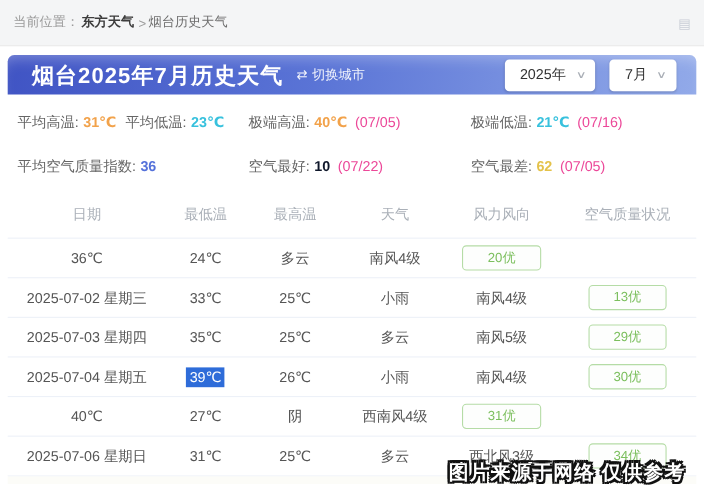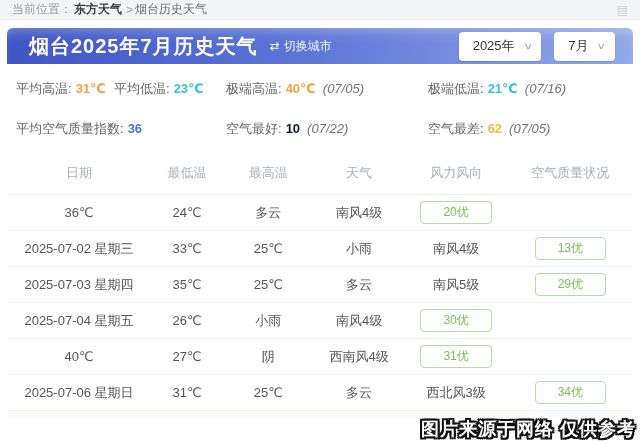--- a/index.html
+++ b/index.html
@@ -6,21 +6,21 @@
   html, body { width: 640px; height: 444px; overflow: hidden; }
   body {
     font-family: "Liberation Sans", "DejaVu Sans", sans-serif;
     background: #ffffff;
     position: relative;
     color: #555;
   }
 
   
   .breadcrumb-bar {
-    height: 20px;
+    height: 42px;
     background: #f4f5f6;
     border-bottom: 1px solid #ebebeb;
     display: flex;
     align-items: center;
     padding: 0 12px;
     font-size: 12px;
     color: #9a9a9a;
   }
   .crumb-site { color: #3d3d3d; font-weight: bold; margin: 0 2px; text-decoration: none; cursor: pointer; }
   .crumb-sep  { color: #9a9a9a; margin: 0 2px; }
@@ -79,21 +79,21 @@
     margin-bottom: 22px;
     align-items: center;
   }
   .stats-row-2 {
     display: grid;
     grid-template-columns: 210px 202px 1fr;
     align-items: center;
   }
   .stat { white-space: nowrap; }
   .stat-value { font-weight: bold; margin-left: 4px; }
-  .stat-date { color: #737373; margin-left: 7px; font-weight: normal; font-style: italic; }
+  .stat-date { color: #ec4899; margin-left: 7px; font-weight: normal; }
   .val-orange { color: #f2a24a; }
   .val-cyan   { color: #37c1dd; }
   .val-blue   { color: #5471da; }
   .val-green  { color: #0f172a; }
   .val-yellow { color: #e4c24a; }
 
   
   .weather-table { margin-top: 4px; }
   .thead, .trow {
     display: grid;
@@ -128,21 +128,21 @@
   .partial-row {
     height: 8px;
     border-top: 1px solid #edf1f8;
     background: #fbfbf6;
     opacity: 0.7;
   }
 
   
   .watermark {
     position: absolute;
-    right: 4px;
+    right: 17px;
     bottom: 3px;
     font-size: 18px;
     font-weight: bold;
     color: #ffffff;
     letter-spacing: 1px;
     white-space: nowrap;
     text-shadow:
       -2px -2px 0 #111, 2px -2px 0 #111, -2px 2px 0 #111, 2px 2px 0 #111,
       -2px 0 0 #111, 2px 0 0 #111, 0 -2px 0 #111, 0 2px 0 #111;
   }
@@ -237,20 +237,21 @@
     <span class="cell"><span class="cell-text">2025-07-03 星期四</span></span>
     <span class="cell"><span class="cell-text">35℃</span></span>
     <span class="cell"><span class="cell-text">25℃</span></span>
     <span class="cell"><span class="cell-text">多云</span></span>
     <span class="cell"><span class="cell-text">南风5级</span></span>
     <span class="cell"><span class="badge">29优</span></span>
   </div>
 
   <div class="trow">
     <span class="cell"><span class="cell-text">2025-07-04 星期五</span></span>
+    <span class="cell"><span class="cell-text selected">39℃</span></span>
     <span class="cell"><span class="cell-text">26℃</span></span>
     <span class="cell"><span class="cell-text">小雨</span></span>
     <span class="cell"><span class="cell-text">南风4级</span></span>
     <span class="cell"><span class="badge">30优</span></span>
   </div>
 
   <div class="trow">
     <span class="cell"><span class="cell-text">40℃</span></span>
     <span class="cell"><span class="cell-text">27℃</span></span>
     <span class="cell"><span class="cell-text">阴</span></span>

